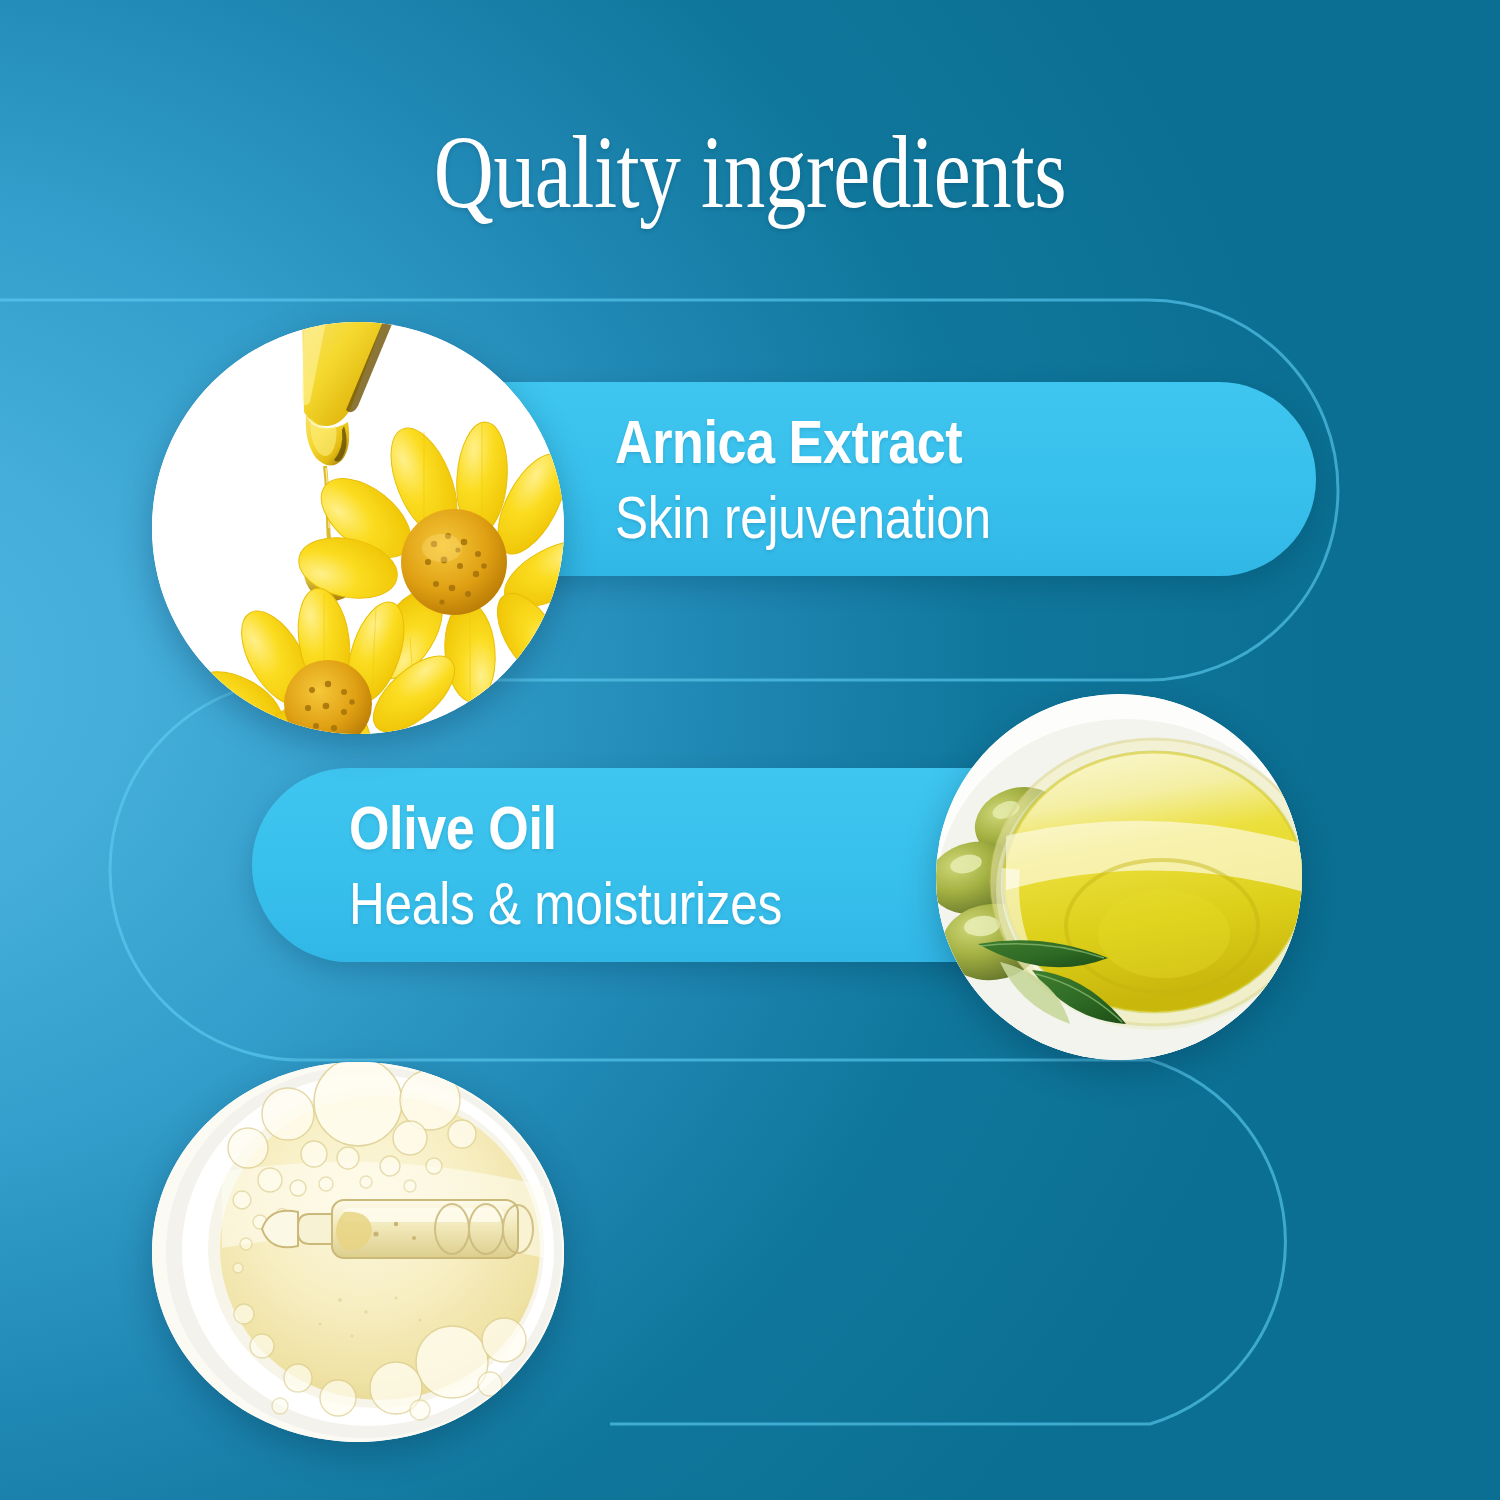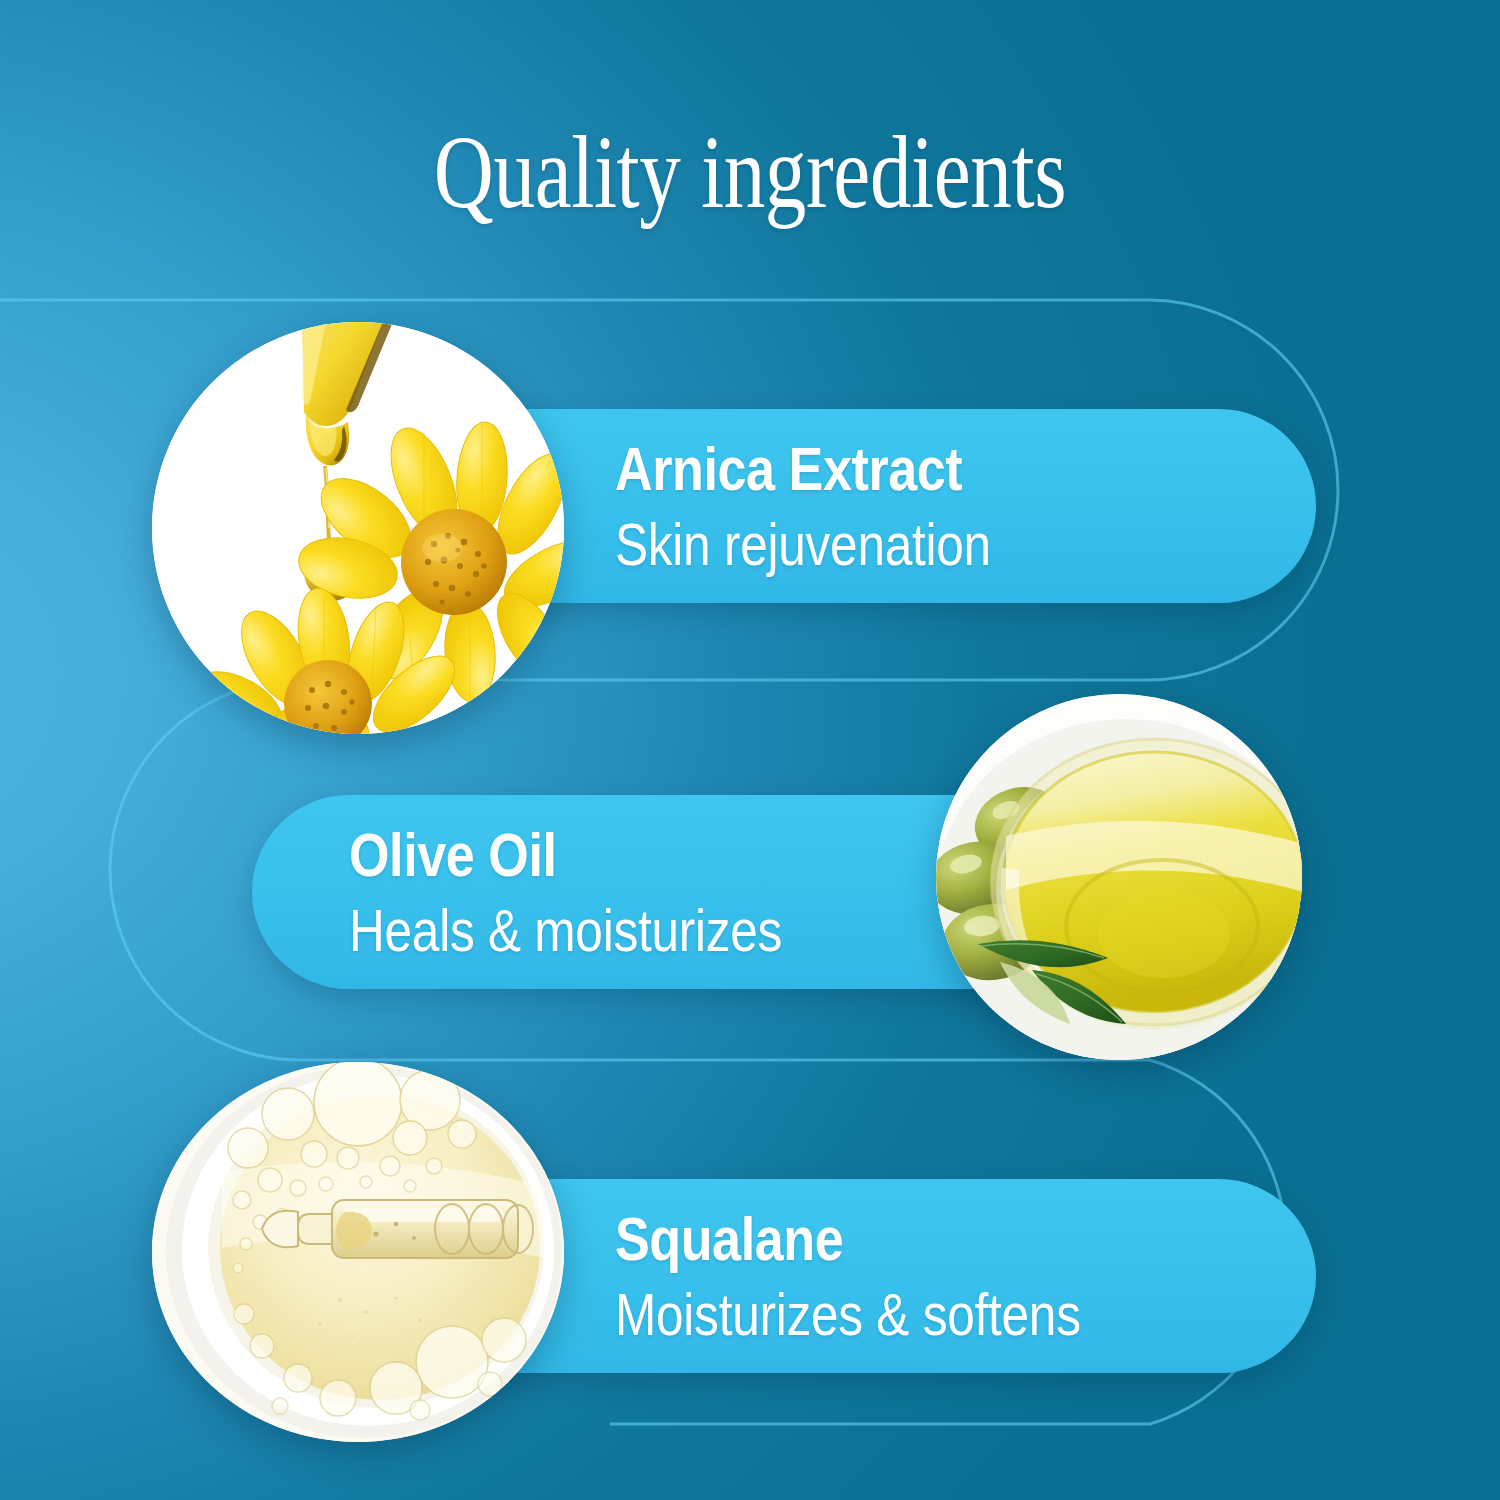--- a/index.html
+++ b/index.html
@@ -42,21 +42,20 @@
 
   
   .pill {
     position:absolute;
     background:linear-gradient(180deg,#3ec6f0 0%,#38c0ec 55%,#31b7e6 100%);
     border-radius:999px;
     box-shadow:0 10px 26px rgba(2,45,70,0.22);
     display:flex;
     flex-direction:column;
     justify-content:center;
-    margin-top:27px;
   }
   .pill .pname {
     color:#ffffff;
     font-weight:700;
     font-size:62px;
     line-height:1.0;
     letter-spacing:-0.5px;
     transform:scaleX(0.84);
     transform-origin:left center;
     white-space:nowrap;
@@ -114,24 +113,20 @@
   <div class="pill" id="pill-1">
     <div class="pname">Arnica Extract</div>
     <div class="pdesc">Skin rejuvenation</div>
   </div>
 
   <div class="pill" id="pill-2">
     <div class="pname">Olive Oil</div>
     <div class="pdesc">Heals &amp; moisturizes</div>
   </div>
 
-  <div class="pill" id="pill-3">
-    <div class="pname">Squalane</div>
-    <div class="pdesc">Moisturizes &amp; softens</div>
-  </div>
 
   <div class="photo" id="photo-arnica">
     <svg viewBox="0 0 412 412">
       <defs>
         <linearGradient id="pipGlass" x1="0" y1="0" x2="1" y2="1">
           <stop offset="0%" stop-color="#f6e06b"></stop>
           <stop offset="38%" stop-color="#f5d92f"></stop>
           <stop offset="70%" stop-color="#e3bb12"></stop>
           <stop offset="100%" stop-color="#8a6b09"></stop>
         </linearGradient>

